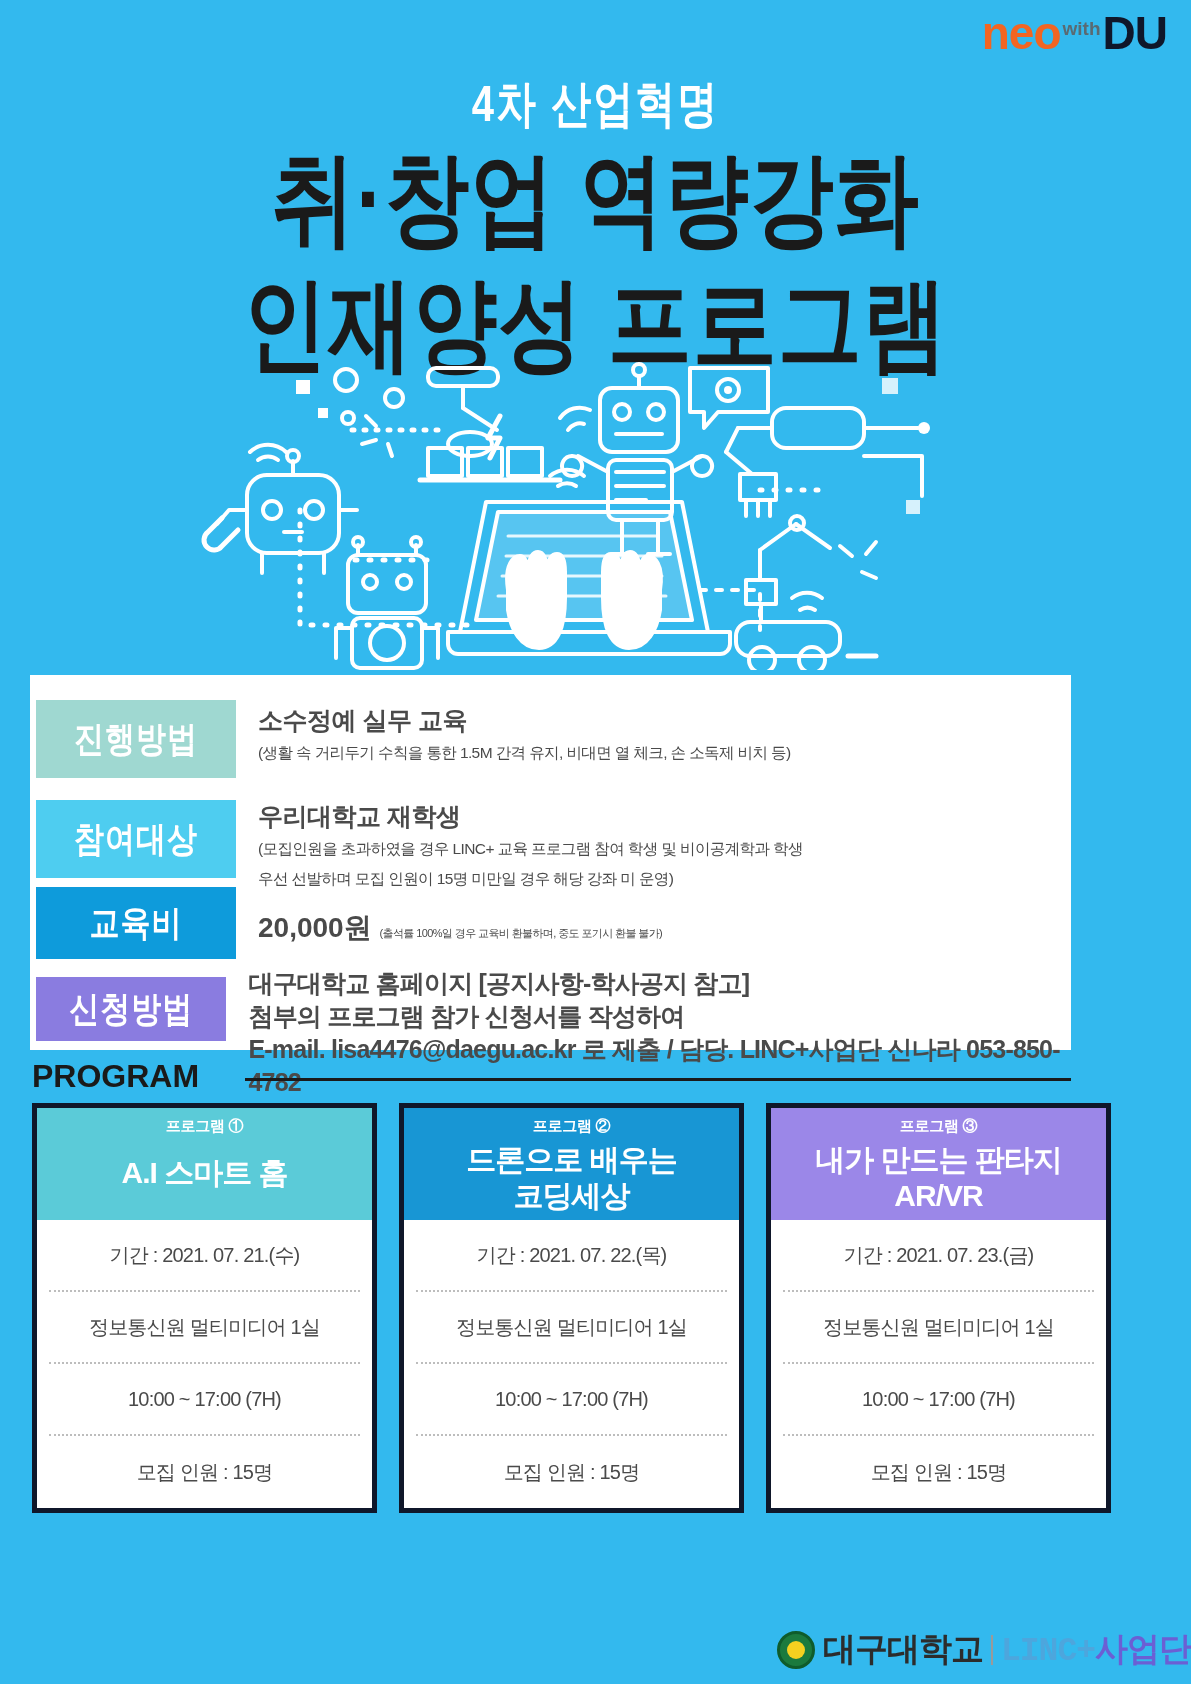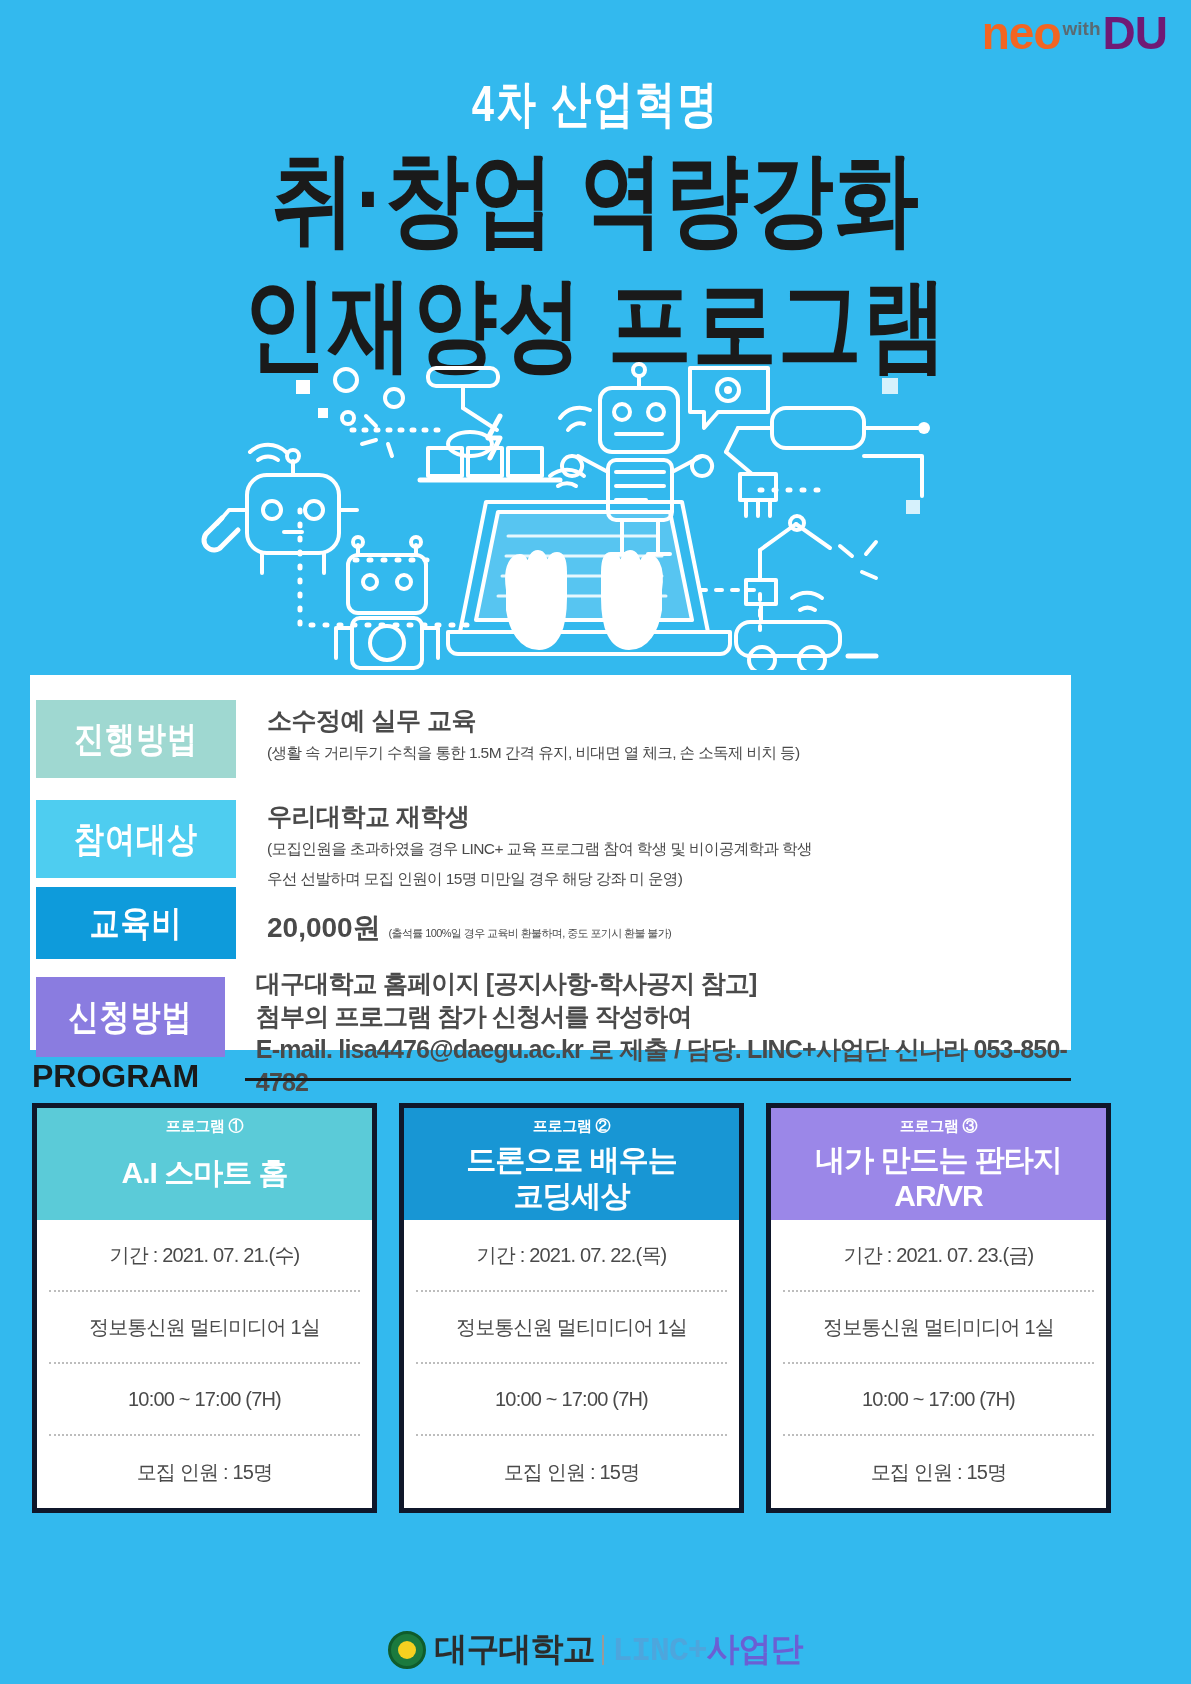--- a/index.html
+++ b/index.html
@@ -7,21 +7,21 @@
     width:1191px; height:1684px;
     background:#33b9ee;
     font-family:"Liberation Sans", sans-serif;
     position:relative; overflow:hidden;
   }
 
   
   .logo { position:absolute; top:10px; right:24px; display:flex; align-items:flex-end; }
   .logo-neo { font-size:46px; font-weight:bold; color:#f26522; letter-spacing:-1px; line-height:1; }
   .logo-with { font-size:19px; font-weight:bold; color:#5a6a72; margin:0 2px 16px 2px; }
-  .logo-du { font-size:46px; font-weight:bold; color:#701a75; letter-spacing:-1px; line-height:1; }
+  .logo-du { font-size:46px; font-weight:bold; color:#0f172a; letter-spacing:-1px; line-height:1; }
 
   
   .t-sub {
     position:absolute; top:70px; left:0; width:100%; text-align:center;
     font-size:40px; font-weight:bold; color:#ffffff; letter-spacing:2px;
     transform:scaleY(1.25); transform-origin:top center;
   }
   .t-main1 {
     position:absolute; top:130px; left:0; width:100%; text-align:center;
     font-size:84px; font-weight:bold; color:#1a1a1a; letter-spacing:1px;
@@ -42,21 +42,21 @@
     width:1041px; height:375px;
     background:#ffffff;
   }
   .info-row { position:absolute; left:6px; display:flex; }
   .lab {
     width:200px; display:flex; align-items:center; justify-content:center;
     color:#ffffff; font-size:30px; font-weight:bold; letter-spacing:1px;
     transform:none;
   }
   .lab span { transform:scaleY(1.18); display:inline-block; }
-  .body { padding-left:31px; }
+  .body { padding-left:22px; }
   .b-head { font-size:25px; color:#4a4a4a; font-weight:bold; letter-spacing:-0.5px; }
   .b-sub  { font-size:15.5px; color:#4a4a4a; letter-spacing:-0.6px; margin-top:6px; }
   .b-line { font-size:25px; color:#4a4a4a; font-weight:bold; letter-spacing:-0.8px; line-height:1.32; }
   .price  { font-size:28px; color:#4a4a4a; font-weight:bold; }
   .price small { font-size:11px; font-weight:normal; letter-spacing:-0.6px; }
 
   
   .prog-title {
     position:absolute; top:1058px; left:32px;
     font-size:32px; font-weight:bold; color:#1a1a1a; letter-spacing:0px;
@@ -72,21 +72,21 @@
   .card-name { font-size:30px; font-weight:bold; letter-spacing:-1px; line-height:1.12; margin-top:7px; }
   .card-body { padding:0 12px;border-radius:31px; }
   .crow {
     height:72px; display:flex; align-items:center; justify-content:center;
     font-size:20px; color:#4a4a4a; letter-spacing:-0.8px;
     border-bottom:2px dotted #bdbdbd;
   }
   .crow:last-child { border-bottom:none; }
 
   
-  .footer { position:absolute; bottom:12px; left:0; width:100%; display:flex; align-items:center; justify-content:center; gap:8px; }
+  .footer { position:absolute; bottom:12px; left:0; width:100%; display:flex; align-items:center; justify-content:flex-end; gap:8px; }
   .du-emblem { width:38px; height:38px; border-radius:50%; background:#1b7a3e; border:3px solid #0f5c2c; display:flex; align-items:center; justify-content:center; }
   .du-emblem div { width:18px; height:18px; border-radius:50%; background:#f5d020; }
   .du-name { font-size:33px; font-weight:bold; color:#2c2c2c; letter-spacing:-1px; }
   .linc { font-size:33px; font-weight:bold; color:#6b5fd4; letter-spacing:-1px;font-family:Liberation Mono, monospace; }
   .linc em { font-style:normal; color:#4da6dd; }
   .sep { width:2px; height:30px; background:#9a9a9a; }
 </style>
 </head>
 <body>
 
@@ -283,21 +283,21 @@
     </div>
     <div class="body" style="padding-top:22px;">
       <div class="price">
         <span>20,000원</span>
         <small>(출석률 100%일 경우 교육비 환불하며, 중도 포기시 환불 불가)</small>
       </div>
     </div>
   </div>
 
   <div class="info-row" style="top:302px; height:64px;">
-    <div class="lab" style="height:80px; background:#8a7ce0;">
+    <div class="lab" style="height:64px; background:#8a7ce0;">
       <span>신청방법</span>
     </div>
     <div class="body" style="padding-top:-4px; margin-top:-10px;">
       <div class="b-line">대구대학교 홈페이지 [공지사항-학사공지 참고]</div>
       <div class="b-line">첨부의 프로그램 참가 신청서를 작성하여</div>
       <div class="b-line">E-mail. lisa4476@daegu.ac.kr 로 제출 / 담당. LINC+사업단 신나라 053-850-4782</div>
     </div>
   </div>
 </div>
 

